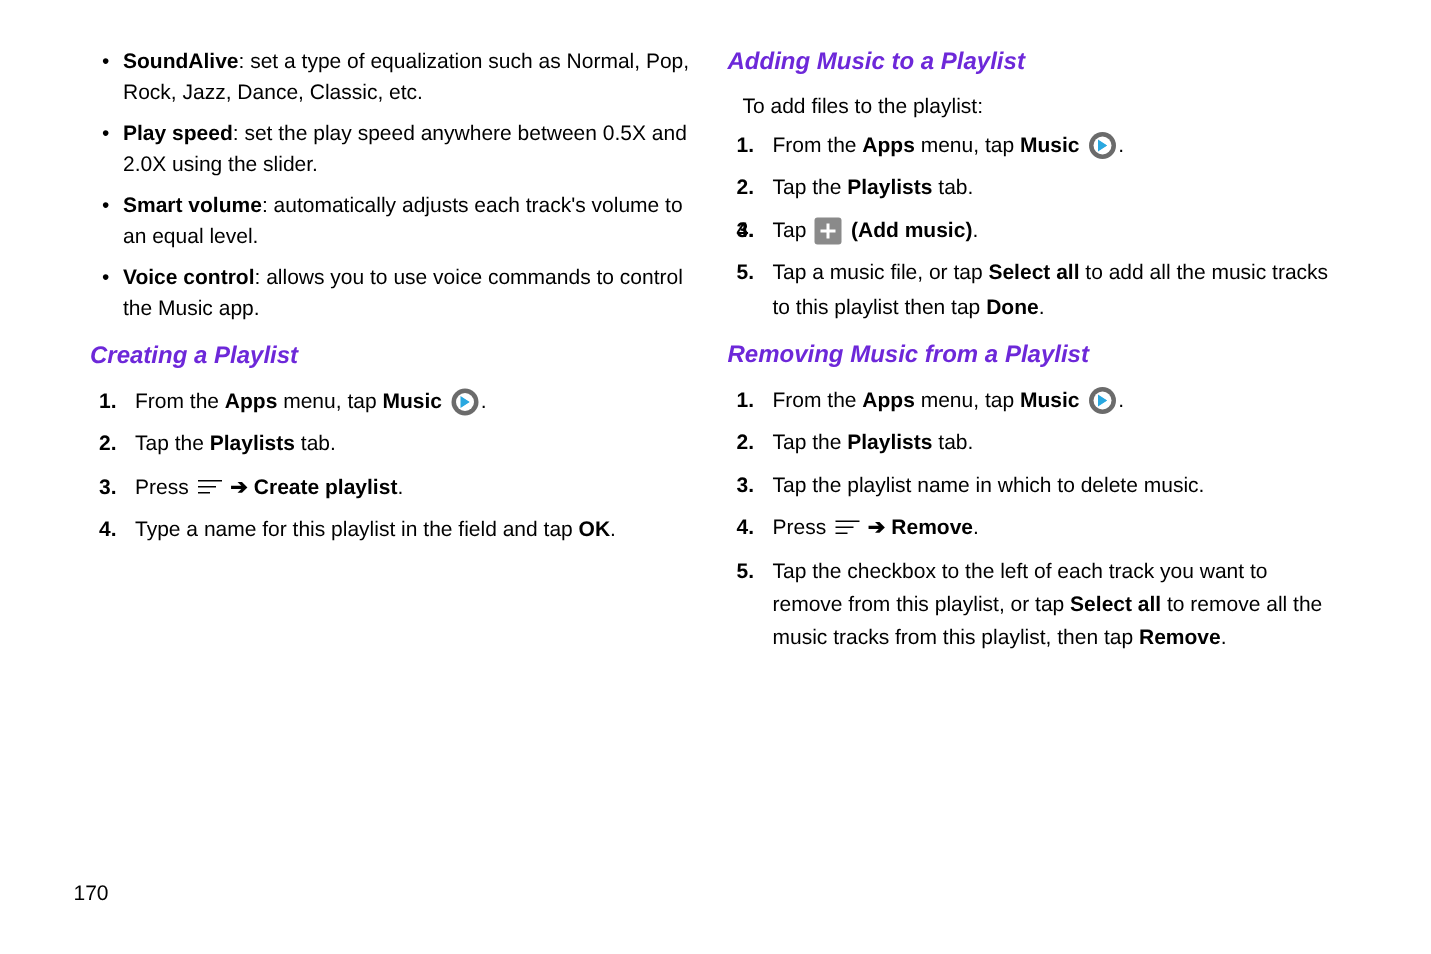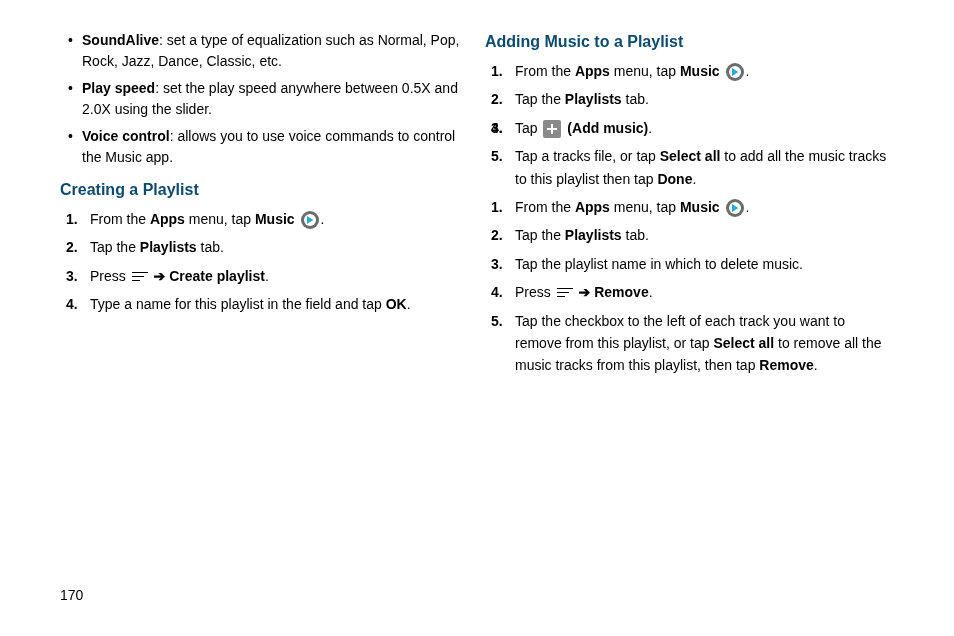--- a/index.html
+++ b/index.html
@@ -2,69 +2,72 @@
 <html><head>
 <meta charset="utf-8">
 <style>
 *{margin:0;padding:0;box-sizing:border-box}
 body{width:954px;height:636px;font-family:Arial,Helvetica,sans-serif;font-size:14px;color:#000;padding:30px 60px 30px 60px;line-height:1.5}
 .cols{display:flex;gap:16px}
 .col{flex:1}
 .b-item{padding-left:22px;position:relative;margin-bottom:6px;font-family:'Arial Narrow',Arial,sans-serif;font-stretch:condensed;line-height:1.5}
 .b-item::before{content:'•';position:absolute;left:8px}
 .b-item b{font-weight:bold}
-.h3{color:#0c4a6e;font-weight:bold;font-size:16px;margin:10px 0 6px 0}
+.h3{color:#6d28d9;font-weight:bold;font-style:italic;font-size:16px;margin:10px 0 6px 0}
 .intro{margin:4px 0 4px 10px}
 .ol{list-style:none;padding-left:30px}
 .ol li{position:relative;margin-bottom:6px;line-height:1.6}
 .ol li .num{position:absolute;left:-24px;font-weight:bold}
 .ol li b{font-weight:bold}
 .micon{display:inline-block;width:18px;height:18px;background:#6b6b6b;border-radius:50%;vertical-align:middle;position:relative;margin:0 2px}
 .micon::after{content:'';position:absolute;left:6px;top:5px;width:0;height:0;border-left:6px solid #2aa8e0;border-top:4px solid transparent;border-bottom:4px solid transparent}
 .micon::before{content:'';position:absolute;left:3px;top:3px;width:12px;height:12px;border-radius:50%;background:#fff}
 .micon i{position:absolute;left:7px;top:5.5px;width:0;height:0;border-left:5px solid #2aa8e0;border-top:3.5px solid transparent;border-bottom:3.5px solid transparent;z-index:2}
 .menuicon{display:inline-block;width:16px;height:11px;vertical-align:middle;margin:0 2px;position:relative}
 .menuicon span{display:block;height:1px;background:#000;margin:0 0 3px 0}
 .menuicon span:nth-child(2){width:12px}
 .menuicon span:nth-child(3){width:8px;margin-bottom:0}
 .plusicon{display:inline-block;width:18px;height:18px;background:#8a8a8a;vertical-align:middle;margin:0 2px;border-radius:2px;position:relative}
 .plusicon::before{content:'';position:absolute;left:4px;top:8px;width:10px;height:2px;background:#fff}
 .plusicon::after{content:'';position:absolute;left:8px;top:4px;width:2px;height:10px;background:#fff}
 .arrow{font-weight:bold}
-.pagenum{position:absolute;bottom:30px;left:60px;font-size:14px}
+.pagenum{position:absolute;bottom:30px;left:49px;font-size:14px}
 </style>
 </head>
 <body>
 
 <div class="cols">
  <div class="col">
   <div>
    <div class="b-item"><b>SoundAlive</b><span>: set a type of equalization such as Normal, Pop, Rock, Jazz, Dance, Classic, etc.</span></div>
    <div class="b-item"><b>Play speed</b><span>: set the play speed anywhere between 0.5X and 2.0X using the slider.</span></div>
+   <div class="b-item"><b>Smart volume</b><span>: automatically adjusts each track's volume to an equal level.</span></div>
    <div class="b-item"><b>Voice control</b><span>: allows you to use voice commands to control the Music app.</span></div>
   </div>
   <div class="h3">Creating a Playlist</div>
   <ol class="ol">
    <li><span class="num">1.</span><span>From the </span><b>Apps</b><span> menu, tap </span><b>Music</b> <span class="micon"><i></i></span><span>.</span></li>
    <li><span class="num">2.</span><span>Tap the </span><b>Playlists</b><span> tab.</span></li>
    <li><span class="num">3.</span><span>Press </span><span class="menuicon"><span></span><span></span><span></span></span> <span class="arrow">➔</span> <b>Create playlist</b><span>.</span></li>
    <li><span class="num">4.</span><span>Type a name for this playlist in the field and tap </span><b>OK</b><span>.</span></li>
   </ol>
  </div>
 
  <div class="col">
   <div class="h3" style="margin-top:0">Adding Music to a Playlist</div>
+  <div class="intro">To add files to the playlist:</div>
   <ol class="ol">
    <li><span class="num">1.</span><span>From the </span><b>Apps</b><span> menu, tap </span><b>Music</b> <span class="micon"><i></i></span><span>.</span></li>
    <li><span class="num">2.</span><span>Tap the </span><b>Playlists</b><span> tab.</span></li>
    <li><span class="num">3.</span></li>
    <li><span class="num">4.</span><span>Tap </span><span class="plusicon"></span> <b>(Add music)</b><span>.</span></li>
-   <li><span class="num">5.</span><span>Tap a tracks file, or tap </span><b>Select all</b><span> to add all the music tracks to this playlist then tap </span><b>Done</b><span>.</span></li>
+   <li><span class="num">5.</span><span>Tap a music file, or tap </span><b>Select all</b><span> to add all the music tracks to this playlist then tap </span><b>Done</b><span>.</span></li>
   </ol>
 
+  <div class="h3">Removing Music from a Playlist</div>
   <ol class="ol">
    <li><span class="num">1.</span><span>From the </span><b>Apps</b><span> menu, tap </span><b>Music</b> <span class="micon"><i></i></span><span>.</span></li>
    <li><span class="num">2.</span><span>Tap the </span><b>Playlists</b><span> tab.</span></li>
    <li><span class="num">3.</span><span>Tap the playlist name in which to delete music.</span></li>
    <li><span class="num">4.</span><span>Press </span><span class="menuicon"><span></span><span></span><span></span></span> <span class="arrow">➔</span> <b>Remove</b><span>.</span></li>
    <li><span class="num">5.</span><span>Tap the checkbox to the left of each track you want to remove from this playlist, or tap </span><b>Select all</b><span> to remove all the music tracks from this playlist, then tap </span><b>Remove</b><span>.</span></li>
   </ol>
  </div>
 </div>
 <div class="pagenum">170</div>

